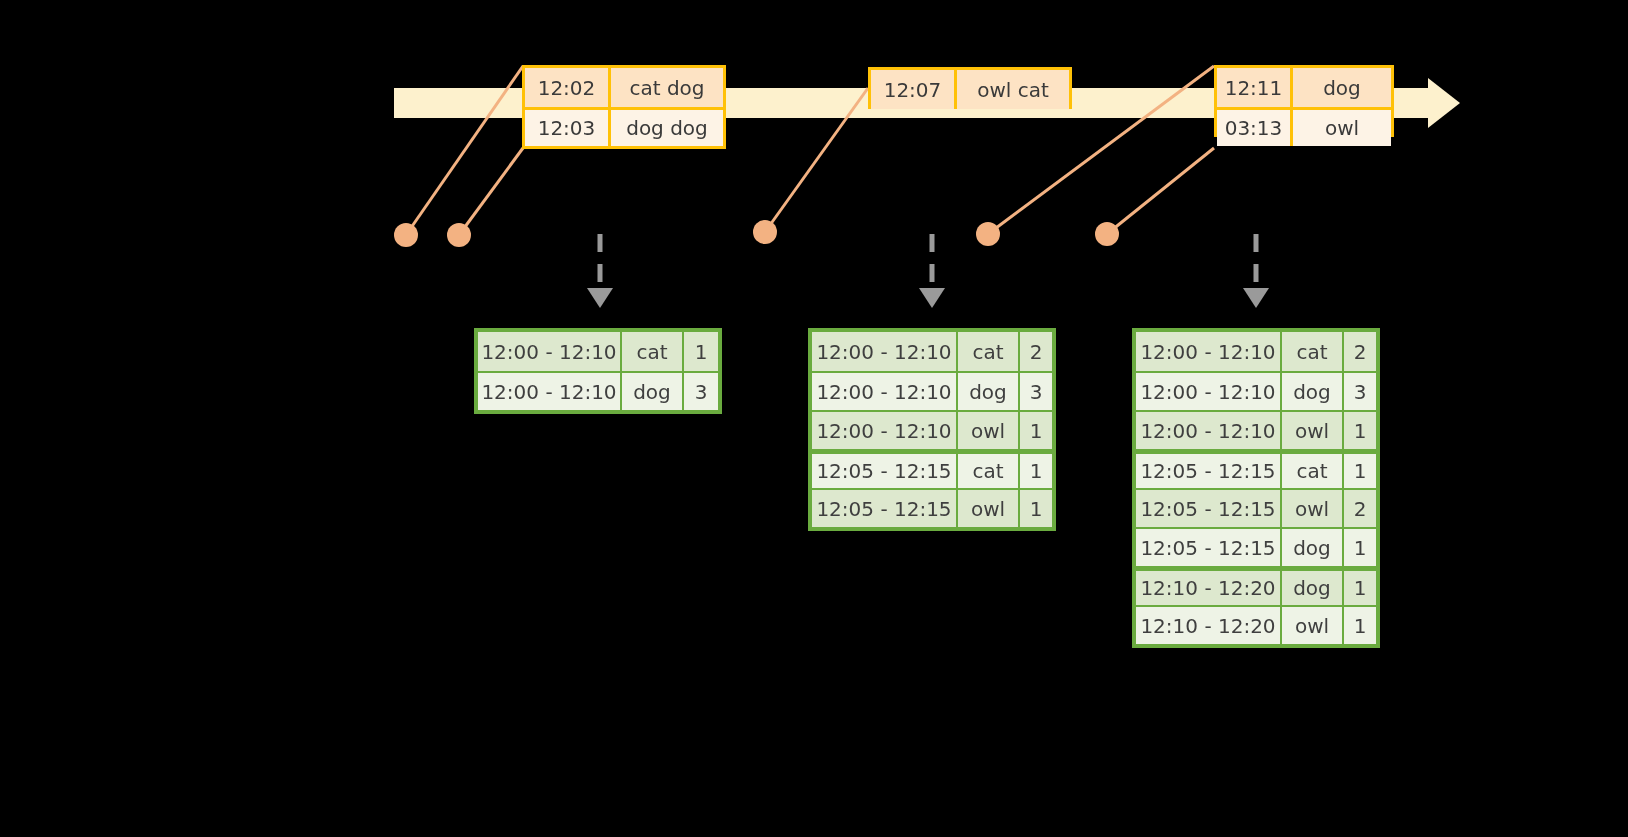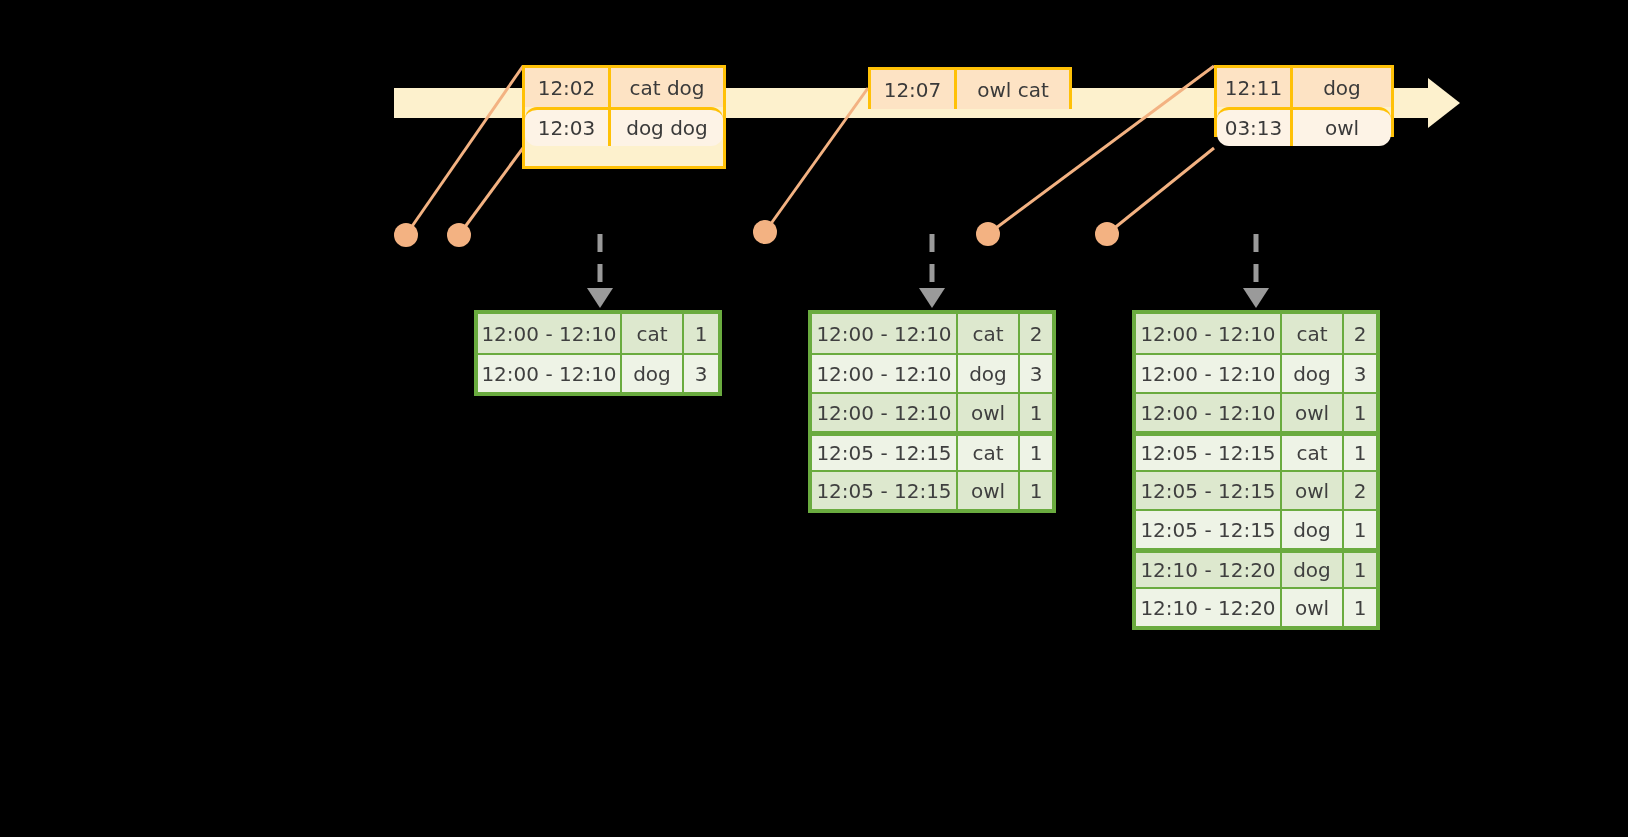--- a/index.html
+++ b/index.html
@@ -59,43 +59,44 @@
     white-space: nowrap;
   }
   .event-cell.time {
     width: 86px;
     border-right: 3px solid #ffc107;
   }
   .event-cell.words {
     flex: 1;
   }
   .ev-shade-a { background: #fde3c4; }
-  .ev-shade-b { background: #fdf3e6; border-radius: 12px; }
-
-  
-  #event-box-1 { left: 522px; top: 65px;  width: 204px; height: 104px; }
+  .ev-shade-b { background: #fdf3e6; }
+
+  
+  #event-box-1 { left: 522px; top: 65px;  width: 204px; height: 84px; }
   #event-box-2 { left: 868px; top: 67px;  width: 204px; height: 42px; }
   #event-box-3 { left: 1214px; top: 65px; width: 180px; height: 72px; }
   #event-box-3 .event-cell.time { width: 76px; }
 
   
   .conn-svg {
     position: absolute;
     left: 0;
     top: 0;
     width: 1628px;
     height: 837px;
     pointer-events: none;
   }
   
   .result-table {
     position: absolute;
     border: 4px solid #6aab3f;
     box-sizing: border-box;
     background: #a21caf;
+    margin-top: 18px;
   }
   .rt-row {
     display: flex;
     height: 39px;
     box-sizing: border-box;
   }
   .rt-row + .rt-row { border-top: 2px solid #6aab3f; }
   .rt-row.group-sep { border-top: 5px solid #6aab3f; }
   .rt-cell {
     display: flex;

